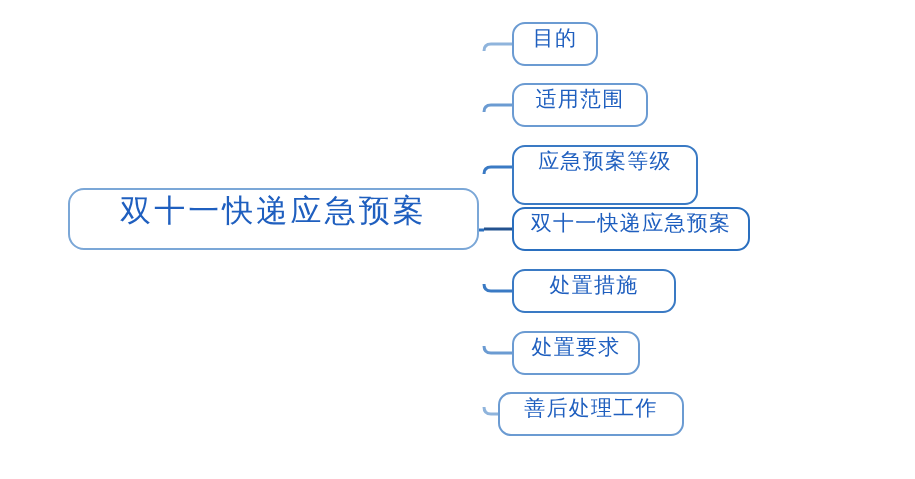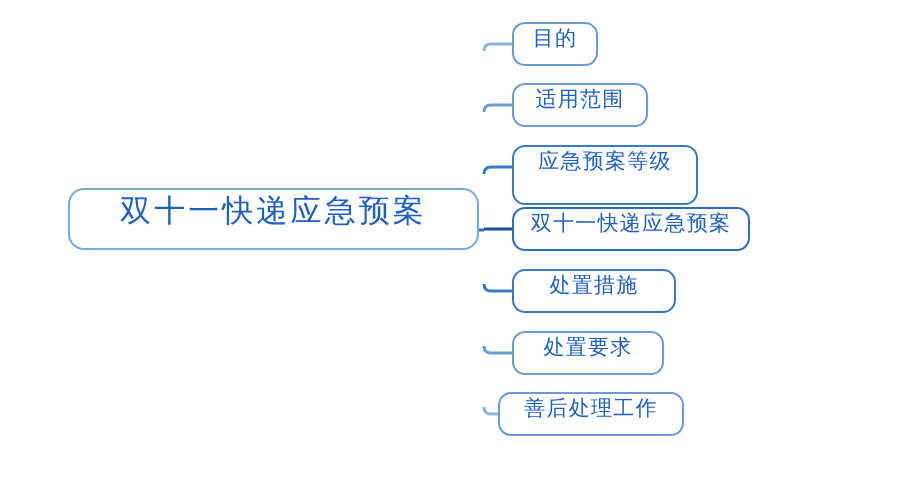--- a/index.html
+++ b/index.html
@@ -115,21 +115,21 @@
   </div>
 
   <div class="node child-node" style="left:512px; top:207px; width:238px; height:44px; border-color:#2A6FBF;">
     <span class="node-label">双十一快递应急预案</span>
   </div>
 
   <div class="node child-node" style="left:512px; top:269px; width:164px; height:44px; border-color:#3A7AC4;">
     <span class="node-label">处置措施</span>
   </div>
 
-  <div class="node child-node" style="left:512px; top:331px; width:152px; height:44px; border-color:#6B9BD2;">
+  <div class="node child-node" style="left:512px; top:331px; width:128px; height:44px; border-color:#6B9BD2;">
     <span class="node-label">处置要求</span>
   </div>
 
   <div class="node child-node" style="left:498px; top:392px; width:186px; height:44px; border-color:#6B9BD2;">
     <span class="node-label">善后处理工作</span>
   </div>
 
 </div>
 
 </body></html>

